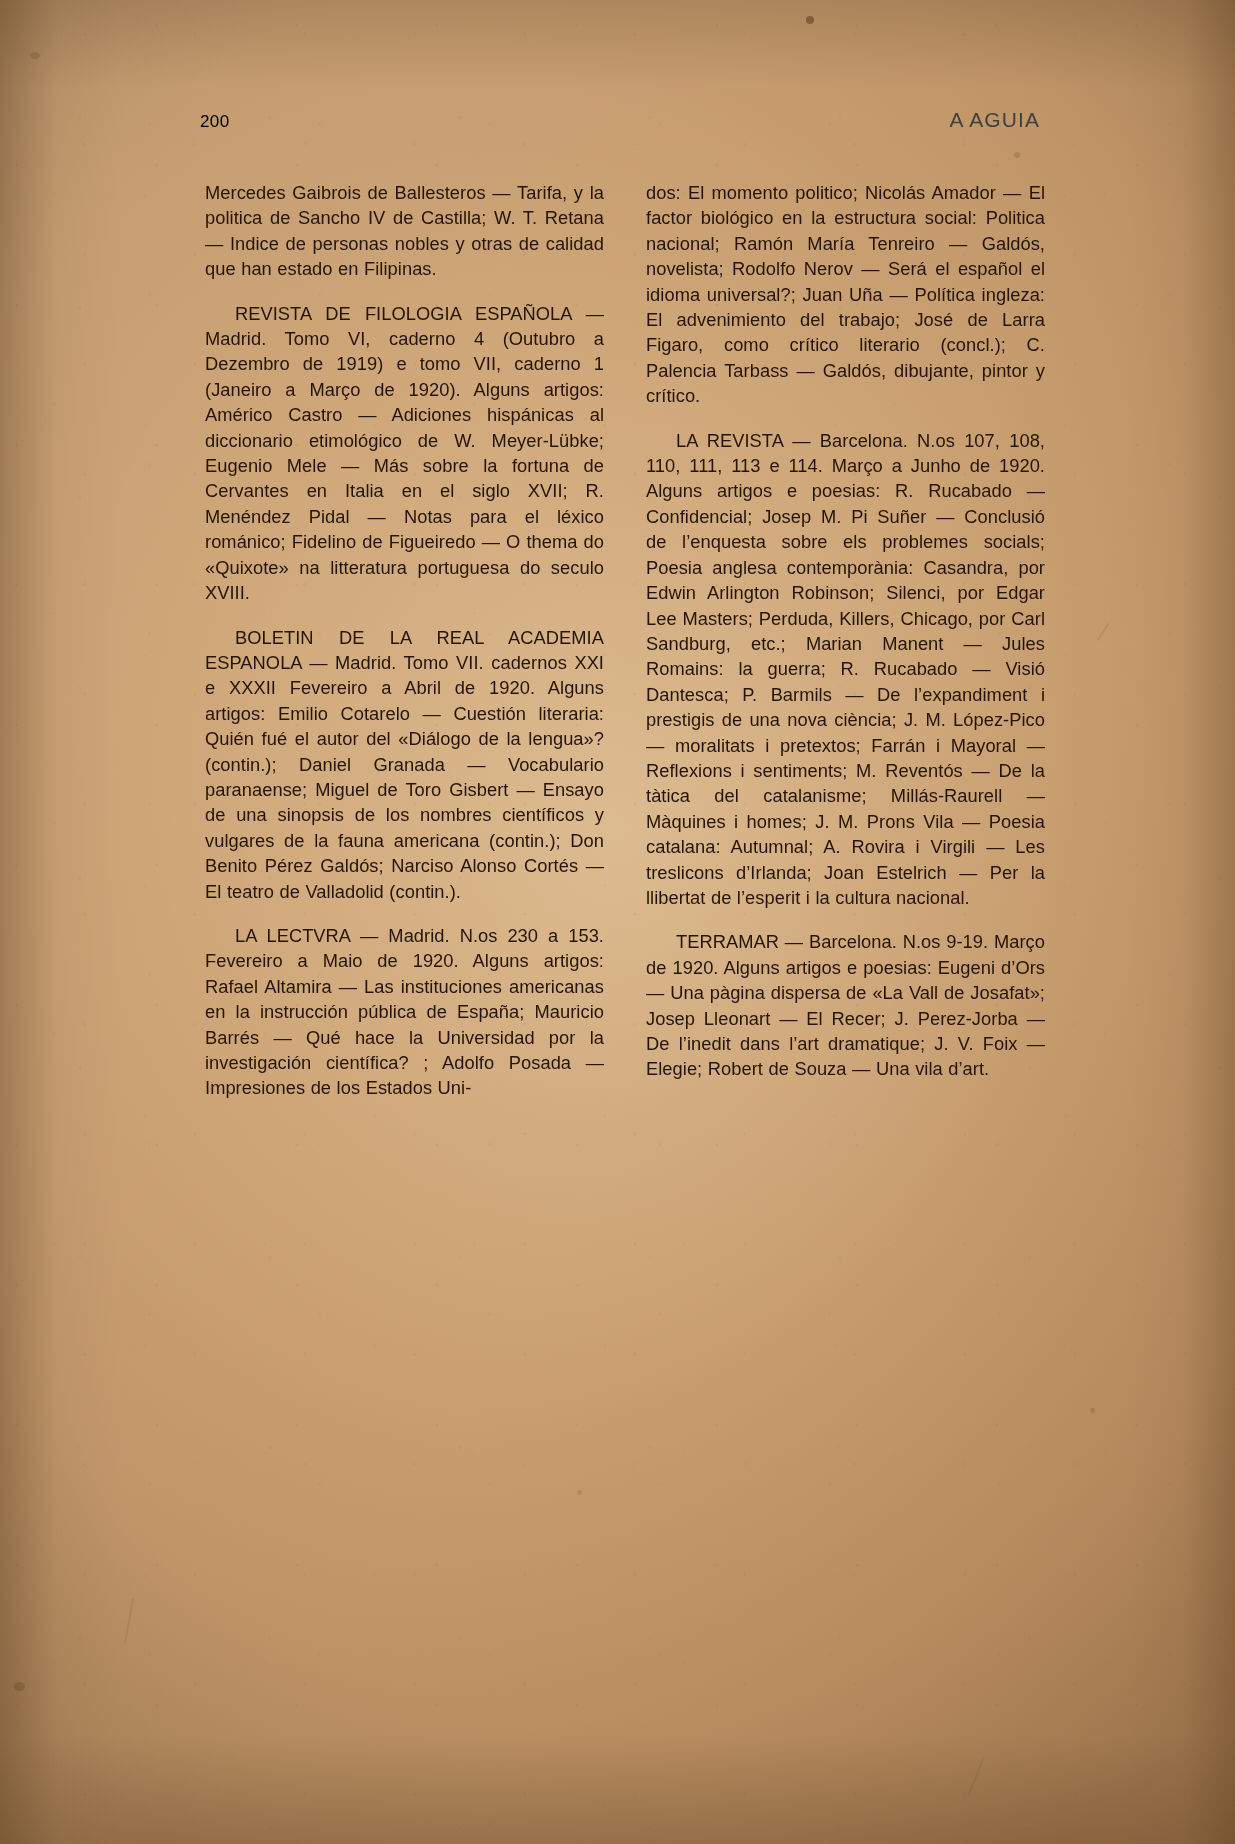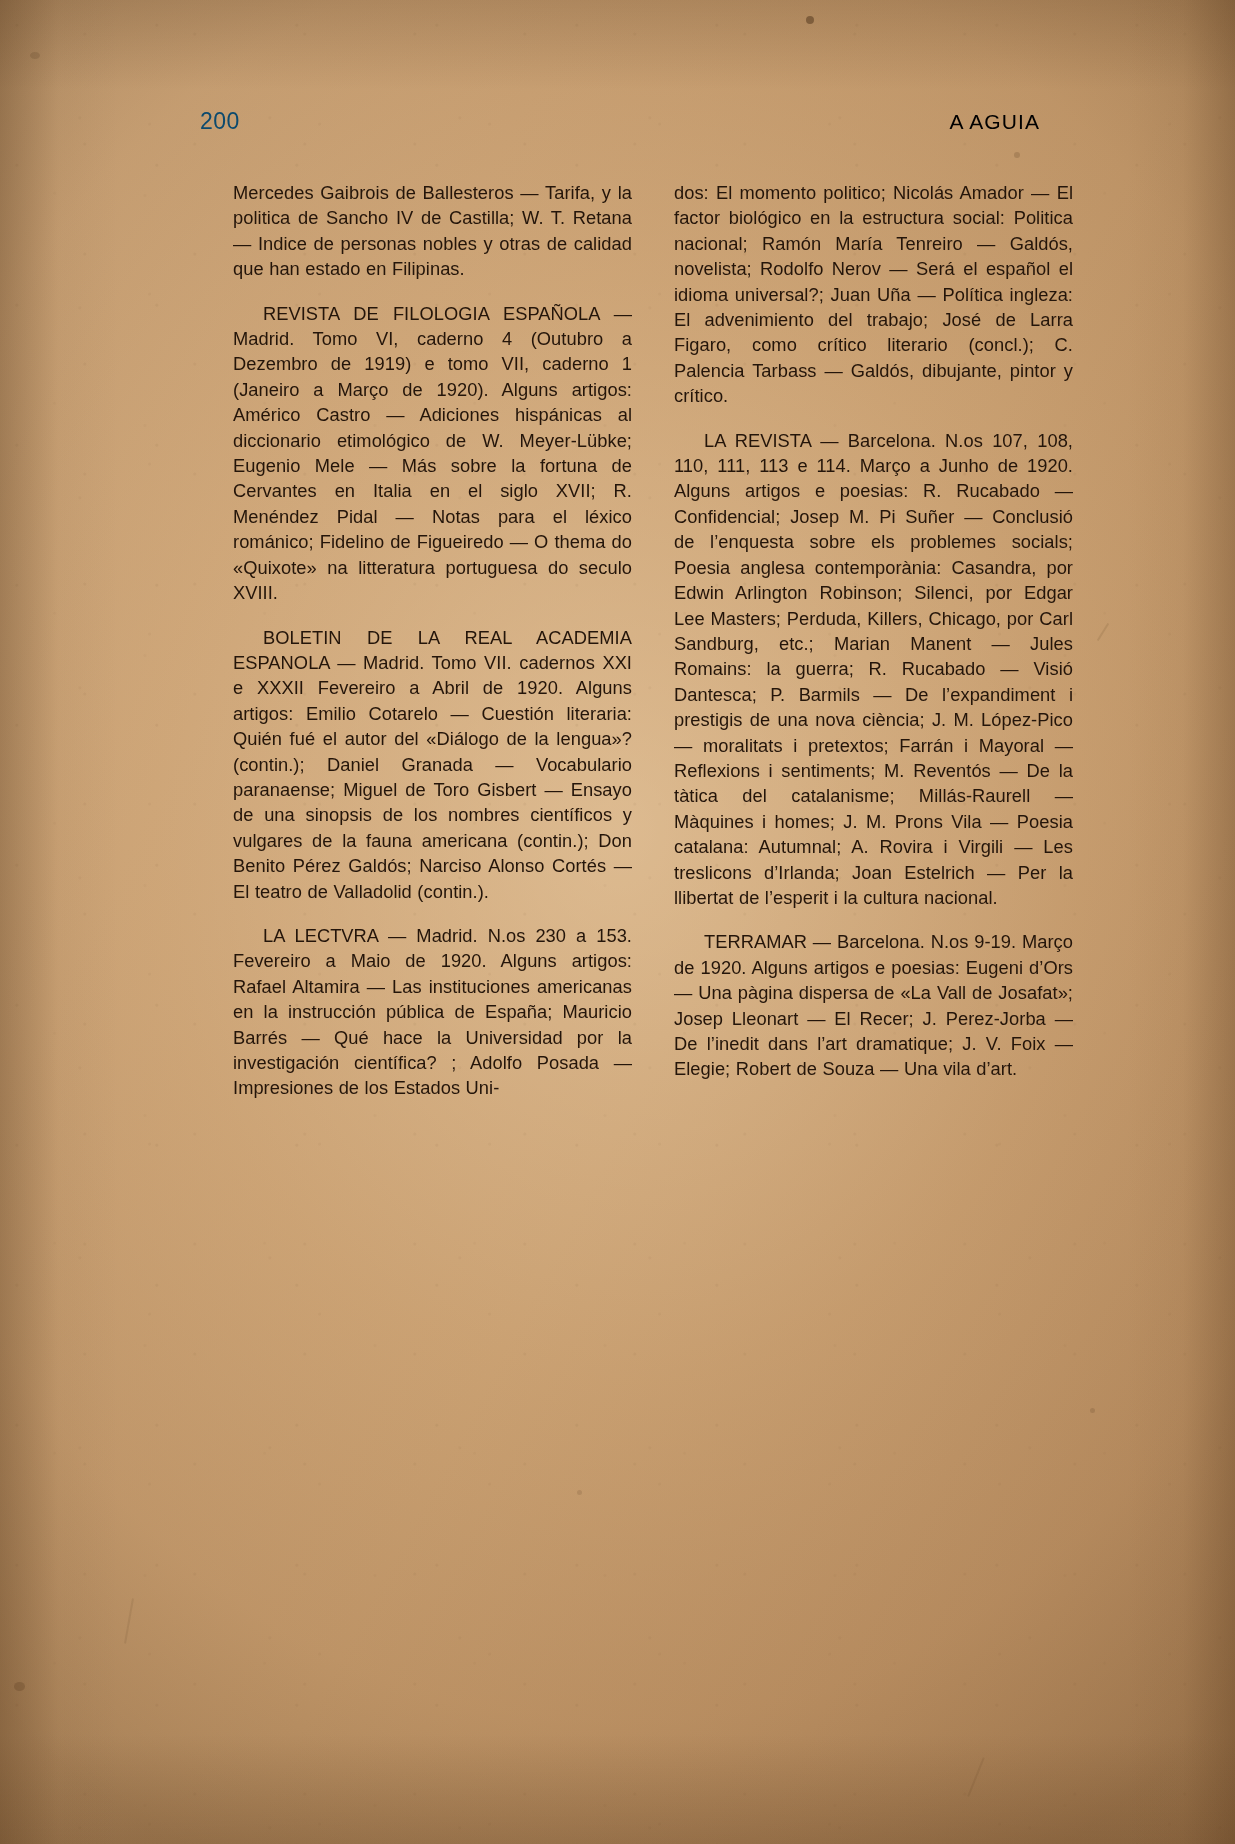--- a/index.html
+++ b/index.html
@@ -57,37 +57,36 @@
     top: 108px;
     width: 840px;
     display: flex;
     justify-content: space-between;
     align-items: baseline;
     font-size: 21px;
     color: #241507;
     letter-spacing: 0.4px;
   }
   .folio {
-    font-size: 23px;
-    color: #0c4a6e;
+    font-size: 17px;
+    color: #000000;
   }
   .running-title {
     font-size: 21px;
-    color: #000000;
+    color: #404040;
     letter-spacing: 1.1px;
   }
 
   .columns {
     position: absolute;
     left: 205px;
     top: 180px;
     width: 840px;
     display: flex;
     gap: 42px;
-    margin-left: 28px;
   }
   .col {
     width: 399px;
   }
 
   p.para {
     margin: 0 0 19px 0;
     font-size: 18.3px;
     line-height: 25.4px;
     color: #24150a;

